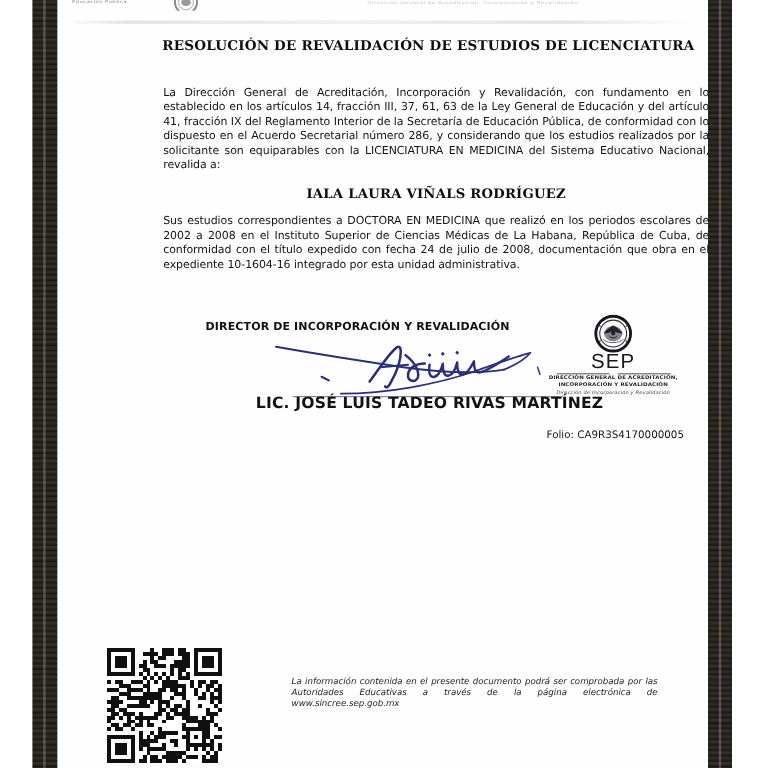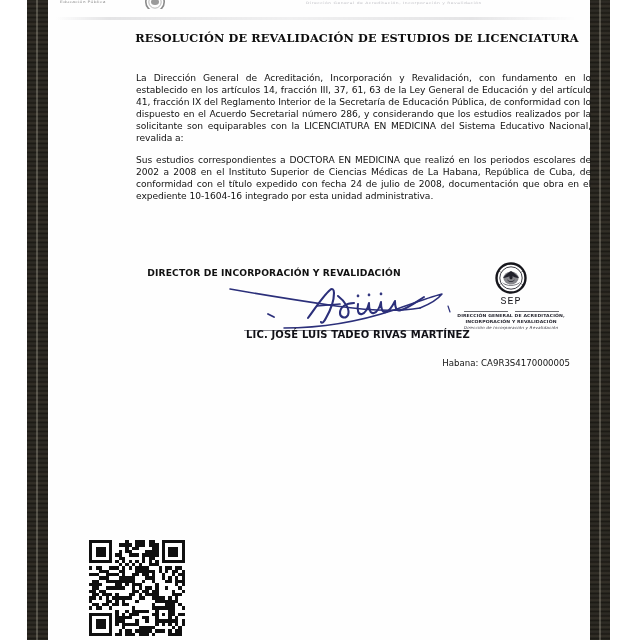--- a/index.html
+++ b/index.html
@@ -131,21 +131,21 @@
     font-family: "DejaVu Serif", serif;
     font-weight: bold;
     font-size: 11px;
     letter-spacing: 0.2px;
     color: #0c0c0c;
   }
 
   
   .director-title {
     position: absolute;
-    left: 36px; top: 267px;
+    left: 60px; top: 267px;
     width: 380px;
     text-align: center;
     font-weight: bold;
     font-size: 9.2px;
     letter-spacing: 0.1px;
     color: #111;
   }
 
   
   .signature {
@@ -162,37 +162,37 @@
     width: 225px; height: 1px;
     background: #2a2a38;
     opacity: 0.55;
   }
   .signer-name {
     position: absolute;
     left: 150px; top: 329px;
     width: 320px;
     text-align: center;
     font-weight: bold;
-    font-size: 10px;
+    font-size: 13px;
     letter-spacing: 0.15px;
     color: #121218;
   }
 
   
   .sep-block {
     position: absolute;
     left: 398px;
     top: 262px;
     width: 130px;
     text-align: center;
   }
   .sep-eagle { margin: 0 auto; width: 42px; height: 33px; }
   .sep-word {
-    font-family: Liberation Mono, monospace;
-    font-size: 10px;
+    font-family: Liberation Sans, sans-serif;
+    font-size: 17px;
     letter-spacing: 1px;
     color: #17171c;
     line-height: 16px;
     margin-top: -1px;
   }
   .sep-rule-row {
     display: flex;
     justify-content: center;
     gap: 7px;
     margin: 1px 0 1px 0;
@@ -272,20 +272,21 @@
       </svg>
     </div>
     <div class="top-strip-right">Dirección General de Acreditación, Incorporación y Revalidación</div>
     <div class="top-strip-rule"></div>
   </div>
 
   <div class="doc-title">RESOLUCIÓN DE REVALIDACIÓN DE ESTUDIOS DE LICENCIATURA</div>
 
   <div class="body-block">
     <p class="para">La Dirección General de Acreditación, Incorporación y Revalidación, con fundamento en lo establecido en los artículos 14, fracción III, 37, 61, 63 de la Ley General de Educación y del artículo 41, fracción IX del Reglamento Interior de la Secretaría de Educación Pública, de conformidad con lo dispuesto en el Acuerdo Secretarial número 286, y considerando que los estudios realizados por la solicitante son equiparables con la LICENCIATURA EN MEDICINA del Sistema Educativo Nacional, revalida a:</p>
+    <div class="recipient-name">IALA LAURA VIÑALS RODRÍGUEZ</div>
     <p class="para">Sus estudios correspondientes a DOCTORA EN MEDICINA que realizó en los periodos escolares de 2002 a 2008 en el Instituto Superior de Ciencias Médicas de La Habana, República de Cuba, de conformidad con el título expedido con fecha 24 de julio de 2008, documentación que obra en el expediente 10-1604-16 integrado por esta unidad administrativa.</p>
   </div>
 
   <div class="director-title">DIRECTOR DE INCORPORACIÓN Y REVALIDACIÓN</div>
 
   <div class="signature">
     <svg viewBox="0 0 240 48" width="240" height="48" aria-hidden="true">
       <g fill="none" stroke="#2b2f7a" stroke-linecap="round" stroke-linejoin="round">
         <path d="M6 7 C 40 13, 78 19, 112 24 C 140 28, 172 30, 196 26" stroke-width="1.6"></path>
         <path d="M84 36 C 92 25, 100 13, 106 8 C 108 6, 110 7, 110 11
@@ -338,27 +339,28 @@
     <div class="sep-word">SEP</div>
     <div class="sep-rule-row">
         <span></span>
         <span></span>
       </div>
     <div class="sep-sub1">DIRECCIÓN GENERAL DE ACREDITACIÓN,</div>
     <div class="sep-sub1">INCORPORACIÓN Y REVALIDACIÓN</div>
     <div class="sep-sub2">Dirección de Incorporación y Revalidación</div>
   </div>
 
-  <div class="folio">Habana: CA9R3S4170000005</div>
+  <div class="folio">Folio: CA9R3S4170000005</div>
 
   <div class="qr">
     <svg viewBox="0 0 29 29" width="104" height="96" shape-rendering="crispEdges" aria-hidden="true">
       <rect width="29" height="29" fill="#ffffff"></rect>
       <g fill="#101010" id="qr-cells">
           <path d="M0 0h1v1h-1zM1 0h1v1h-1zM2 0h1v1h-1zM3 0h1v1h-1zM4 0h1v1h-1zM5 0h1v1h-1zM6 0h1v1h-1zM11 0h1v1h-1zM14 0h1v1h-1zM15 0h1v1h-1zM16 0h1v1h-1zM18 0h1v1h-1zM19 0h1v1h-1zM22 0h1v1h-1zM23 0h1v1h-1zM24 0h1v1h-1zM25 0h1v1h-1zM26 0h1v1h-1zM27 0h1v1h-1zM28 0h1v1h-1zM0 1h1v1h-1zM6 1h1v1h-1zM9 1h1v1h-1zM10 1h1v1h-1zM11 1h1v1h-1zM12 1h1v1h-1zM14 1h1v1h-1zM15 1h1v1h-1zM16 1h1v1h-1zM18 1h1v1h-1zM19 1h1v1h-1zM20 1h1v1h-1zM22 1h1v1h-1zM28 1h1v1h-1zM0 2h1v1h-1zM2 2h1v1h-1zM3 2h1v1h-1zM4 2h1v1h-1zM6 2h1v1h-1zM11 2h1v1h-1zM13 2h1v1h-1zM14 2h1v1h-1zM19 2h1v1h-1zM20 2h1v1h-1zM22 2h1v1h-1zM24 2h1v1h-1zM25 2h1v1h-1zM26 2h1v1h-1zM28 2h1v1h-1zM0 3h1v1h-1zM2 3h1v1h-1zM3 3h1v1h-1zM4 3h1v1h-1zM6 3h1v1h-1zM9 3h1v1h-1zM11 3h1v1h-1zM12 3h1v1h-1zM17 3h1v1h-1zM18 3h1v1h-1zM19 3h1v1h-1zM20 3h1v1h-1zM22 3h1v1h-1zM24 3h1v1h-1zM25 3h1v1h-1zM26 3h1v1h-1zM28 3h1v1h-1zM0 4h1v1h-1zM2 4h1v1h-1zM3 4h1v1h-1zM4 4h1v1h-1zM6 4h1v1h-1zM8 4h1v1h-1zM9 4h1v1h-1zM12 4h1v1h-1zM13 4h1v1h-1zM14 4h1v1h-1zM16 4h1v1h-1zM17 4h1v1h-1zM18 4h1v1h-1zM19 4h1v1h-1zM20 4h1v1h-1zM22 4h1v1h-1zM24 4h1v1h-1zM25 4h1v1h-1zM26 4h1v1h-1zM28 4h1v1h-1zM0 5h1v1h-1zM6 5h1v1h-1zM9 5h1v1h-1zM10 5h1v1h-1zM16 5h1v1h-1zM18 5h1v1h-1zM19 5h1v1h-1zM22 5h1v1h-1zM28 5h1v1h-1zM0 6h1v1h-1zM1 6h1v1h-1zM2 6h1v1h-1zM3 6h1v1h-1zM4 6h1v1h-1zM5 6h1v1h-1zM6 6h1v1h-1zM8 6h1v1h-1zM10 6h1v1h-1zM12 6h1v1h-1zM14 6h1v1h-1zM16 6h1v1h-1zM18 6h1v1h-1zM20 6h1v1h-1zM22 6h1v1h-1zM23 6h1v1h-1zM24 6h1v1h-1zM25 6h1v1h-1zM26 6h1v1h-1zM27 6h1v1h-1zM28 6h1v1h-1zM9 7h1v1h-1zM11 7h1v1h-1zM13 7h1v1h-1zM15 7h1v1h-1zM18 7h1v1h-1zM19 7h1v1h-1zM20 7h1v1h-1zM0 8h1v1h-1zM2 8h1v1h-1zM3 8h1v1h-1zM6 8h1v1h-1zM7 8h1v1h-1zM8 8h1v1h-1zM10 8h1v1h-1zM12 8h1v1h-1zM14 8h1v1h-1zM15 8h1v1h-1zM16 8h1v1h-1zM17 8h1v1h-1zM21 8h1v1h-1zM23 8h1v1h-1zM24 8h1v1h-1zM26 8h1v1h-1zM27 8h1v1h-1zM3 9h1v1h-1zM4 9h1v1h-1zM5 9h1v1h-1zM9 9h1v1h-1zM10 9h1v1h-1zM14 9h1v1h-1zM15 9h1v1h-1zM16 9h1v1h-1zM17 9h1v1h-1zM18 9h1v1h-1zM19 9h1v1h-1zM21 9h1v1h-1zM23 9h1v1h-1zM25 9h1v1h-1zM26 9h1v1h-1zM28 9h1v1h-1zM0 10h1v1h-1zM1 10h1v1h-1zM2 10h1v1h-1zM5 10h1v1h-1zM6 10h1v1h-1zM7 10h1v1h-1zM8 10h1v1h-1zM10 10h1v1h-1zM13 10h1v1h-1zM14 10h1v1h-1zM16 10h1v1h-1zM17 10h1v1h-1zM19 10h1v1h-1zM22 10h1v1h-1zM25 10h1v1h-1zM27 10h1v1h-1zM28 10h1v1h-1zM3 11h1v1h-1zM4 11h1v1h-1zM5 11h1v1h-1zM9 11h1v1h-1zM10 11h1v1h-1zM11 11h1v1h-1zM12 11h1v1h-1zM13 11h1v1h-1zM17 11h1v1h-1zM18 11h1v1h-1zM19 11h1v1h-1zM22 11h1v1h-1zM24 11h1v1h-1zM26 11h1v1h-1zM28 11h1v1h-1zM1 12h1v1h-1zM2 12h1v1h-1zM5 12h1v1h-1zM6 12h1v1h-1zM7 12h1v1h-1zM8 12h1v1h-1zM9 12h1v1h-1zM10 12h1v1h-1zM11 12h1v1h-1zM12 12h1v1h-1zM13 12h1v1h-1zM16 12h1v1h-1zM19 12h1v1h-1zM23 12h1v1h-1zM24 12h1v1h-1zM26 12h1v1h-1zM27 12h1v1h-1zM28 12h1v1h-1zM0 13h1v1h-1zM1 13h1v1h-1zM2 13h1v1h-1zM3 13h1v1h-1zM8 13h1v1h-1zM9 13h1v1h-1zM11 13h1v1h-1zM13 13h1v1h-1zM14 13h1v1h-1zM15 13h1v1h-1zM20 13h1v1h-1zM26 13h1v1h-1zM28 13h1v1h-1zM1 14h1v1h-1zM2 14h1v1h-1zM5 14h1v1h-1zM6 14h1v1h-1zM7 14h1v1h-1zM8 14h1v1h-1zM9 14h1v1h-1zM10 14h1v1h-1zM13 14h1v1h-1zM15 14h1v1h-1zM17 14h1v1h-1zM18 14h1v1h-1zM20 14h1v1h-1zM23 14h1v1h-1zM27 14h1v1h-1zM0 15h1v1h-1zM1 15h1v1h-1zM3 15h1v1h-1zM4 15h1v1h-1zM13 15h1v1h-1zM14 15h1v1h-1zM16 15h1v1h-1zM17 15h1v1h-1zM19 15h1v1h-1zM20 15h1v1h-1zM25 15h1v1h-1zM28 15h1v1h-1zM1 16h1v1h-1zM2 16h1v1h-1zM4 16h1v1h-1zM5 16h1v1h-1zM6 16h1v1h-1zM8 16h1v1h-1zM12 16h1v1h-1zM13 16h1v1h-1zM15 16h1v1h-1zM17 16h1v1h-1zM18 16h1v1h-1zM19 16h1v1h-1zM20 16h1v1h-1zM25 16h1v1h-1zM26 16h1v1h-1zM27 16h1v1h-1zM0 17h1v1h-1zM1 17h1v1h-1zM3 17h1v1h-1zM5 17h1v1h-1zM7 17h1v1h-1zM8 17h1v1h-1zM9 17h1v1h-1zM10 17h1v1h-1zM11 17h1v1h-1zM12 17h1v1h-1zM15 17h1v1h-1zM16 17h1v1h-1zM19 17h1v1h-1zM20 17h1v1h-1zM21 17h1v1h-1zM22 17h1v1h-1zM24 17h1v1h-1zM26 17h1v1h-1zM0 18h1v1h-1zM5 18h1v1h-1zM6 18h1v1h-1zM8 18h1v1h-1zM10 18h1v1h-1zM14 18h1v1h-1zM20 18h1v1h-1zM21 18h1v1h-1zM22 18h1v1h-1zM23 18h1v1h-1zM24 18h1v1h-1zM25 18h1v1h-1zM26 18h1v1h-1zM1 19h1v1h-1zM2 19h1v1h-1zM4 19h1v1h-1zM5 19h1v1h-1zM7 19h1v1h-1zM8 19h1v1h-1zM10 19h1v1h-1zM11 19h1v1h-1zM19 19h1v1h-1zM23 19h1v1h-1zM24 19h1v1h-1zM25 19h1v1h-1zM27 19h1v1h-1zM0 20h1v1h-1zM2 20h1v1h-1zM3 20h1v1h-1zM6 20h1v1h-1zM13 20h1v1h-1zM19 20h1v1h-1zM20 20h1v1h-1zM21 20h1v1h-1zM22 20h1v1h-1zM23 20h1v1h-1zM24 20h1v1h-1zM25 20h1v1h-1zM28 20h1v1h-1zM8 21h1v1h-1zM11 21h1v1h-1zM13 21h1v1h-1zM14 21h1v1h-1zM15 21h1v1h-1zM16 21h1v1h-1zM17 21h1v1h-1zM20 21h1v1h-1zM24 21h1v1h-1zM25 21h1v1h-1zM0 22h1v1h-1zM1 22h1v1h-1zM2 22h1v1h-1zM3 22h1v1h-1zM4 22h1v1h-1zM5 22h1v1h-1zM6 22h1v1h-1zM8 22h1v1h-1zM10 22h1v1h-1zM12 22h1v1h-1zM13 22h1v1h-1zM14 22h1v1h-1zM19 22h1v1h-1zM20 22h1v1h-1zM22 22h1v1h-1zM24 22h1v1h-1zM25 22h1v1h-1zM27 22h1v1h-1zM28 22h1v1h-1zM0 23h1v1h-1zM6 23h1v1h-1zM8 23h1v1h-1zM9 23h1v1h-1zM10 23h1v1h-1zM11 23h1v1h-1zM12 23h1v1h-1zM16 23h1v1h-1zM17 23h1v1h-1zM20 23h1v1h-1zM24 23h1v1h-1zM26 23h1v1h-1zM0 24h1v1h-1zM2 24h1v1h-1zM3 24h1v1h-1zM4 24h1v1h-1zM6 24h1v1h-1zM8 24h1v1h-1zM9 24h1v1h-1zM10 24h1v1h-1zM14 24h1v1h-1zM17 24h1v1h-1zM20 24h1v1h-1zM21 24h1v1h-1zM22 24h1v1h-1zM23 24h1v1h-1zM24 24h1v1h-1zM25 24h1v1h-1zM26 24h1v1h-1zM28 24h1v1h-1zM0 25h1v1h-1zM2 25h1v1h-1zM3 25h1v1h-1zM4 25h1v1h-1zM6 25h1v1h-1zM8 25h1v1h-1zM10 25h1v1h-1zM11 25h1v1h-1zM12 25h1v1h-1zM13 25h1v1h-1zM14 25h1v1h-1zM20 25h1v1h-1zM22 25h1v1h-1zM24 25h1v1h-1zM26 25h1v1h-1zM28 25h1v1h-1zM0 26h1v1h-1zM2 26h1v1h-1zM3 26h1v1h-1zM4 26h1v1h-1zM6 26h1v1h-1zM10 26h1v1h-1zM15 26h1v1h-1zM16 26h1v1h-1zM17 26h1v1h-1zM18 26h1v1h-1zM19 26h1v1h-1zM25 26h1v1h-1zM27 26h1v1h-1zM0 27h1v1h-1zM6 27h1v1h-1zM9 27h1v1h-1zM11 27h1v1h-1zM12 27h1v1h-1zM14 27h1v1h-1zM15 27h1v1h-1zM16 27h1v1h-1zM17 27h1v1h-1zM18 27h1v1h-1zM20 27h1v1h-1zM21 27h1v1h-1zM22 27h1v1h-1zM24 27h1v1h-1zM26 27h1v1h-1zM27 27h1v1h-1zM0 28h1v1h-1zM1 28h1v1h-1zM2 28h1v1h-1zM3 28h1v1h-1zM4 28h1v1h-1zM5 28h1v1h-1zM6 28h1v1h-1zM8 28h1v1h-1zM9 28h1v1h-1zM11 28h1v1h-1zM12 28h1v1h-1zM13 28h1v1h-1zM15 28h1v1h-1zM16 28h1v1h-1zM17 28h1v1h-1zM19 28h1v1h-1zM24 28h1v1h-1zM25 28h1v1h-1zM26 28h1v1h-1zM27 28h1v1h-1z" fill="#101010"></path>
         </g>
     </svg>
   </div>
 
   <div class="footer-notes">
+    <p><span>La información contenida en el presente documento podrá ser comprobada por las Autoridades Educativas a través de la página electrónica de</span> <span class="url">www.sincree.sep.gob.mx</span></p>
   </div>
 
 </div>
 
 </body></html>

